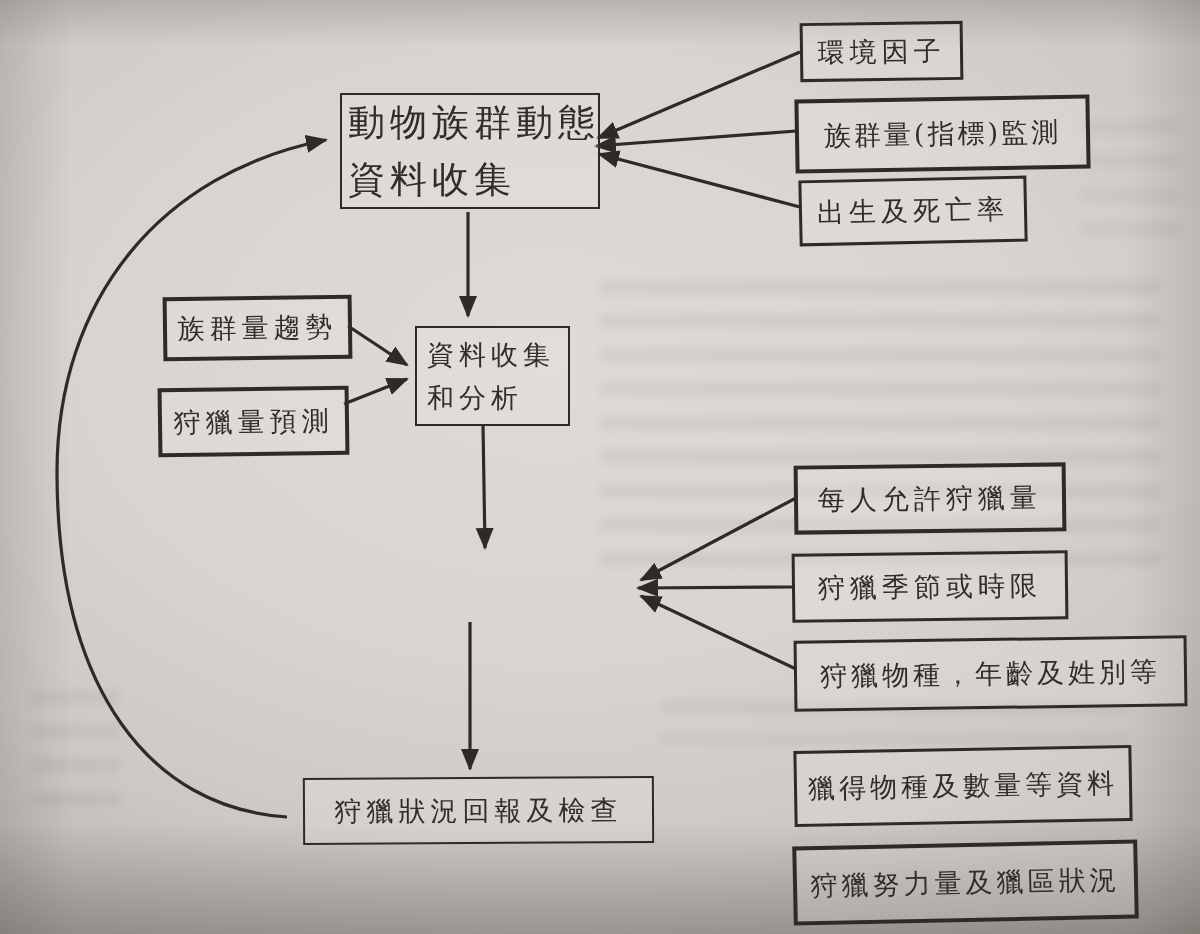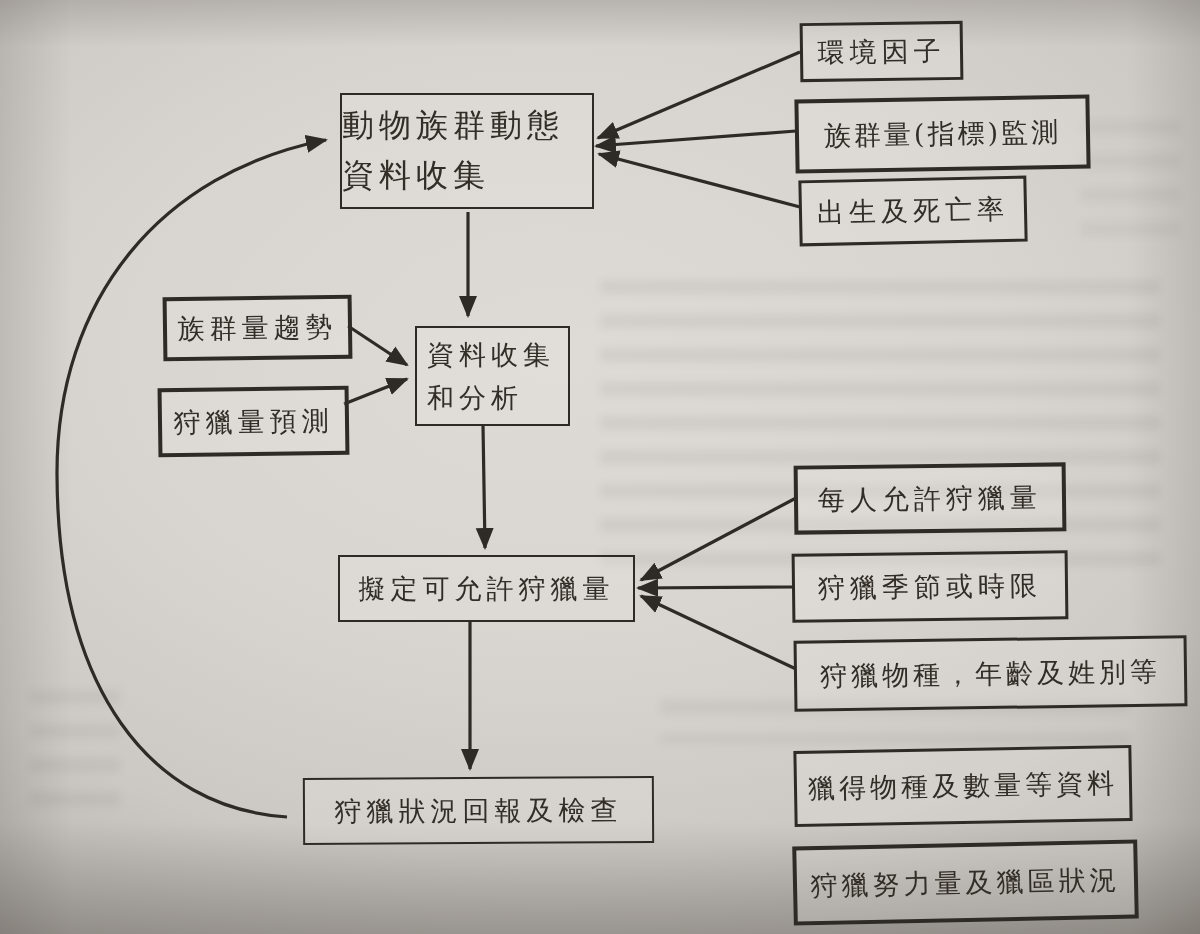--- a/index.html
+++ b/index.html
@@ -24,21 +24,21 @@
 
   .node{
     position:absolute;display:flex;align-items:center;justify-content:center;
     border:3px solid #2e2a25;color:#322d27;
     font-size:27px;letter-spacing:5px;white-space:nowrap;
     background:rgba(236,233,229,.25);
   }
   .node.multiline{flex-direction:column;align-items:flex-start;justify-content:center;}
   .b2{border-width:2px;} .b4{border-width:4px;}
 
-  #n-animal-population{left:340px;top:93px;width:250px;height:112px;font-size:32px;line-height:1.55;}
+  #n-animal-population{left:340px;top:93px;width:250px;height:112px;font-size:37px;padding-left:6px;line-height:1.55;}
   #n-env-factor{left:800px;top:22px;width:157px;height:53px;transform:rotate(-.8deg);}
   #n-population-monitoring{left:795px;top:97px;width:287px;height:66px;transform:rotate(-1deg);letter-spacing:3px;}
   #n-birth-death{left:799px;top:178px;width:222px;height:60px;transform:rotate(-1.2deg);}
   #n-population-trend{left:163px;top:296px;width:181px;height:56px;transform:rotate(-.8deg);}
   #n-harvest-prediction{left:158px;top:387px;width:183px;height:61px;transform:rotate(-.8deg);}
   #n-data-analysis{left:415px;top:326px;width:141px;height:96px;padding-left:10px;line-height:1.6;}
   #n-allowable-harvest{left:338px;top:555px;width:293px;height:63px;}
   #n-per-person-quota{left:794px;top:464px;width:264px;height:61px;transform:rotate(-.7deg);}
   #n-season-limit{left:792px;top:552px;width:270px;height:63px;transform:rotate(-.7deg);}
   #n-species-age-sex{left:794px;top:638px;width:387px;height:65px;transform:rotate(-.8deg);letter-spacing:4px;}
@@ -109,23 +109,20 @@
 
   <div class="node b4" id="n-harvest-prediction">
     <span>狩獵量預測</span>
   </div>
 
   <div class="node multiline b2" id="n-data-analysis">
     <span>資料收集</span>
     <span>和分析</span>
   </div>
 
-  <div class="node b2" id="n-allowable-harvest">
-    <span>擬定可允許狩獵量</span>
-  </div>
 
   <div class="node b4" id="n-per-person-quota">
     <span>每人允許狩獵量</span>
   </div>
 
   <div class="node" id="n-season-limit">
     <span>狩獵季節或時限</span>
   </div>
 
   <div class="node" id="n-species-age-sex">

